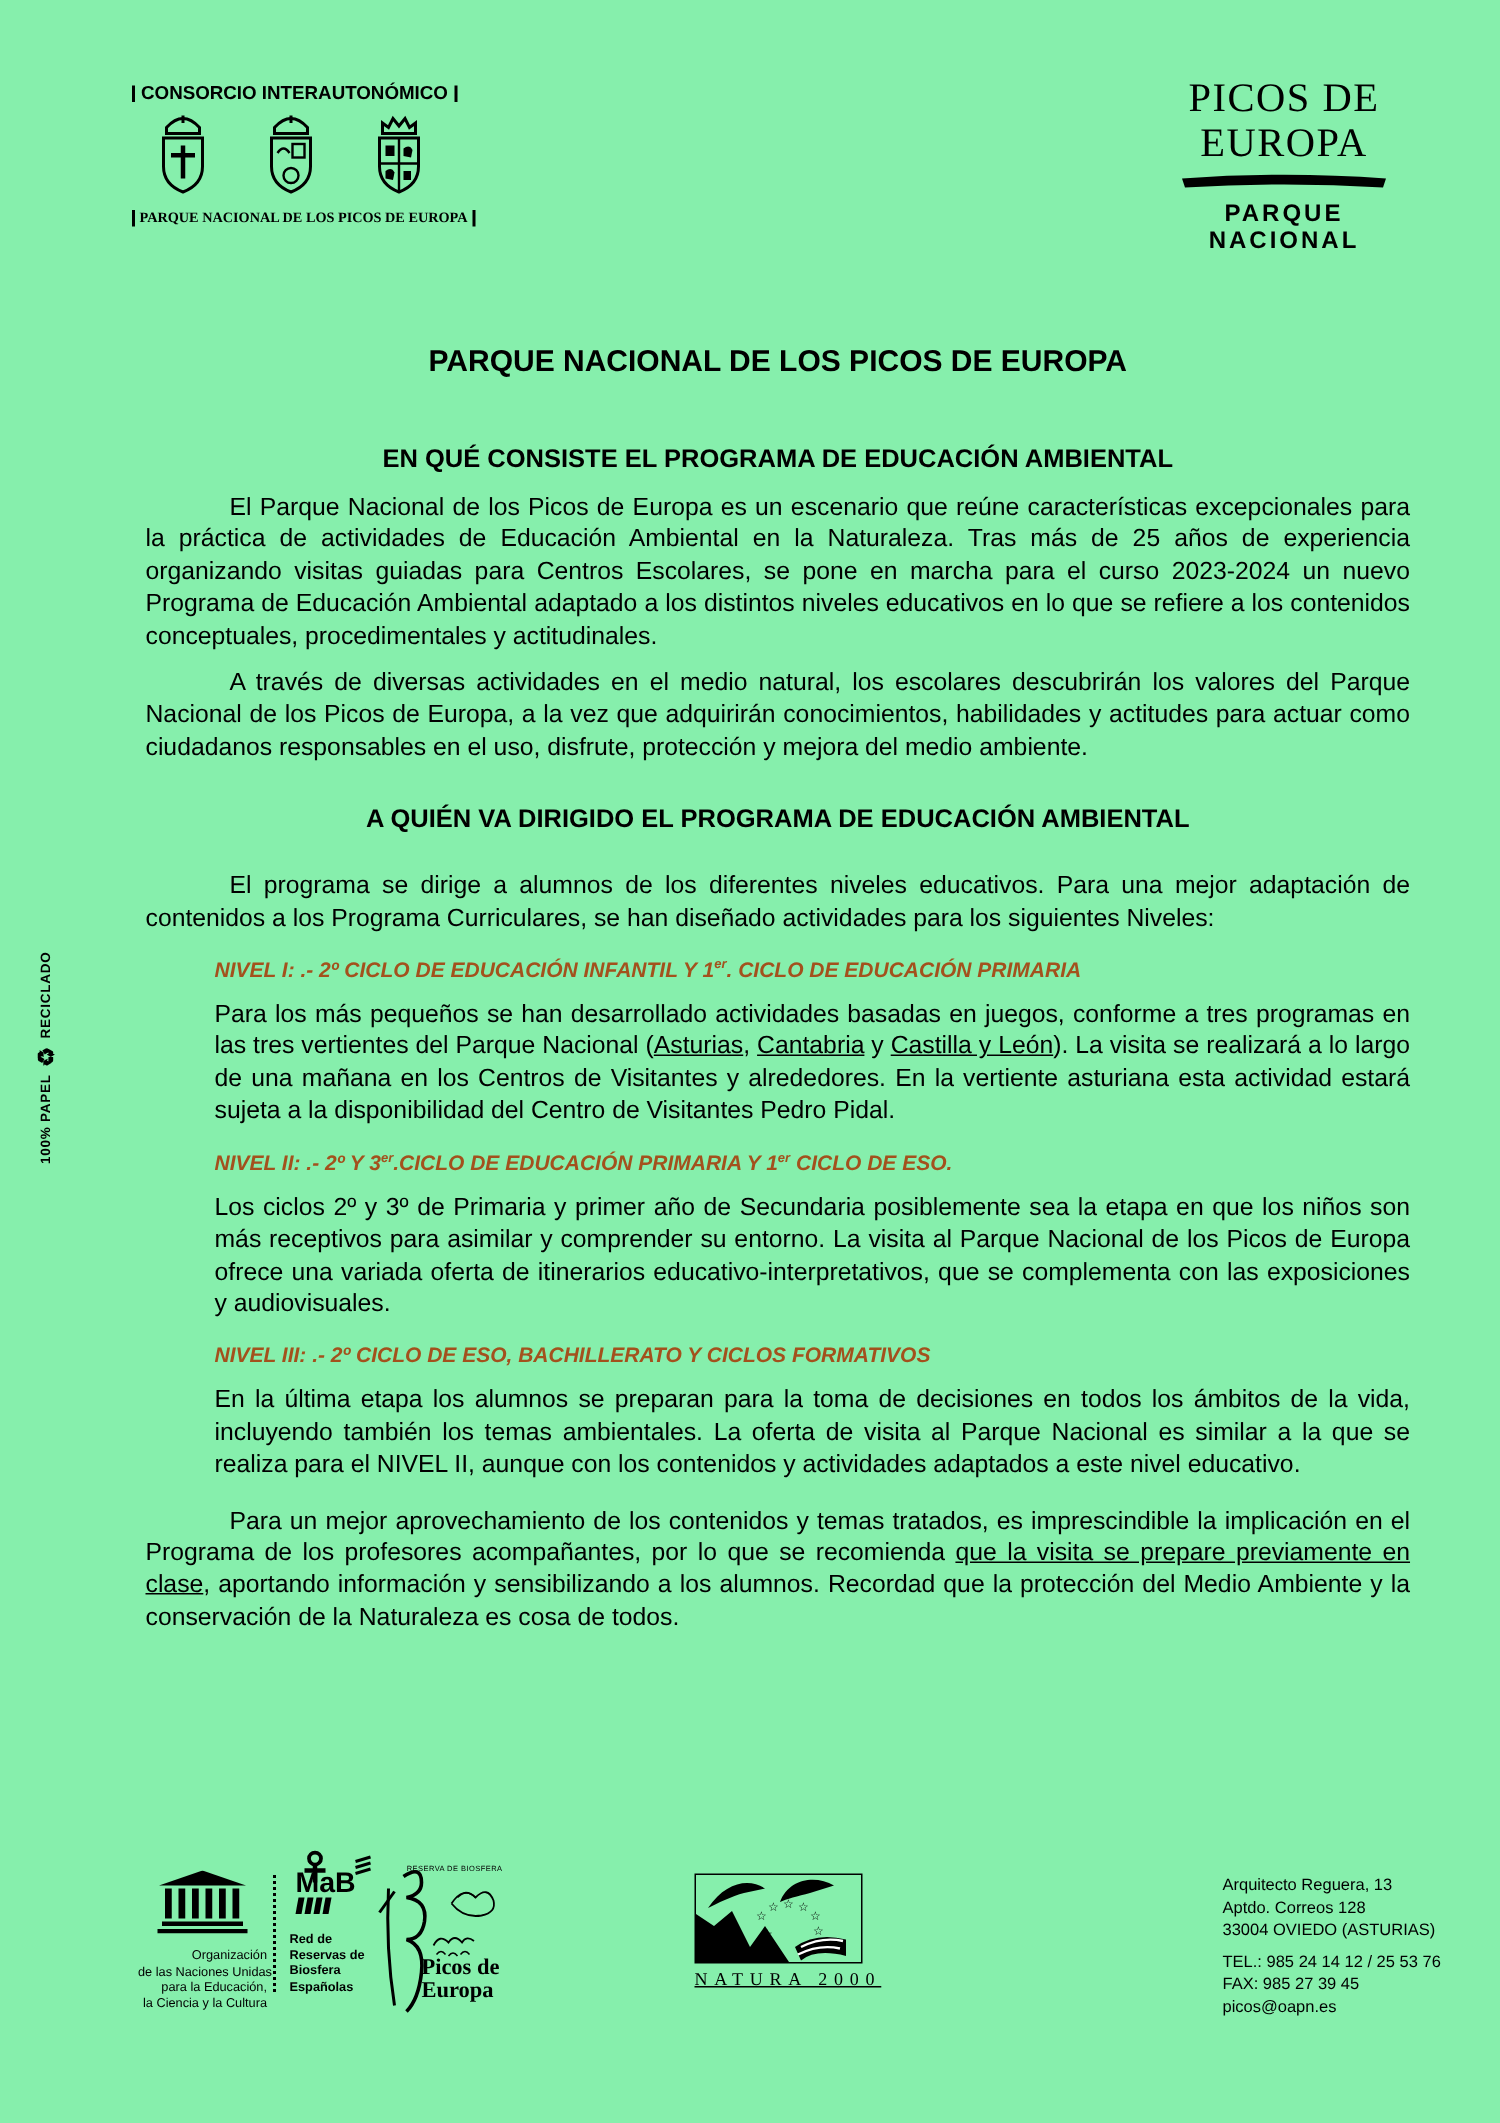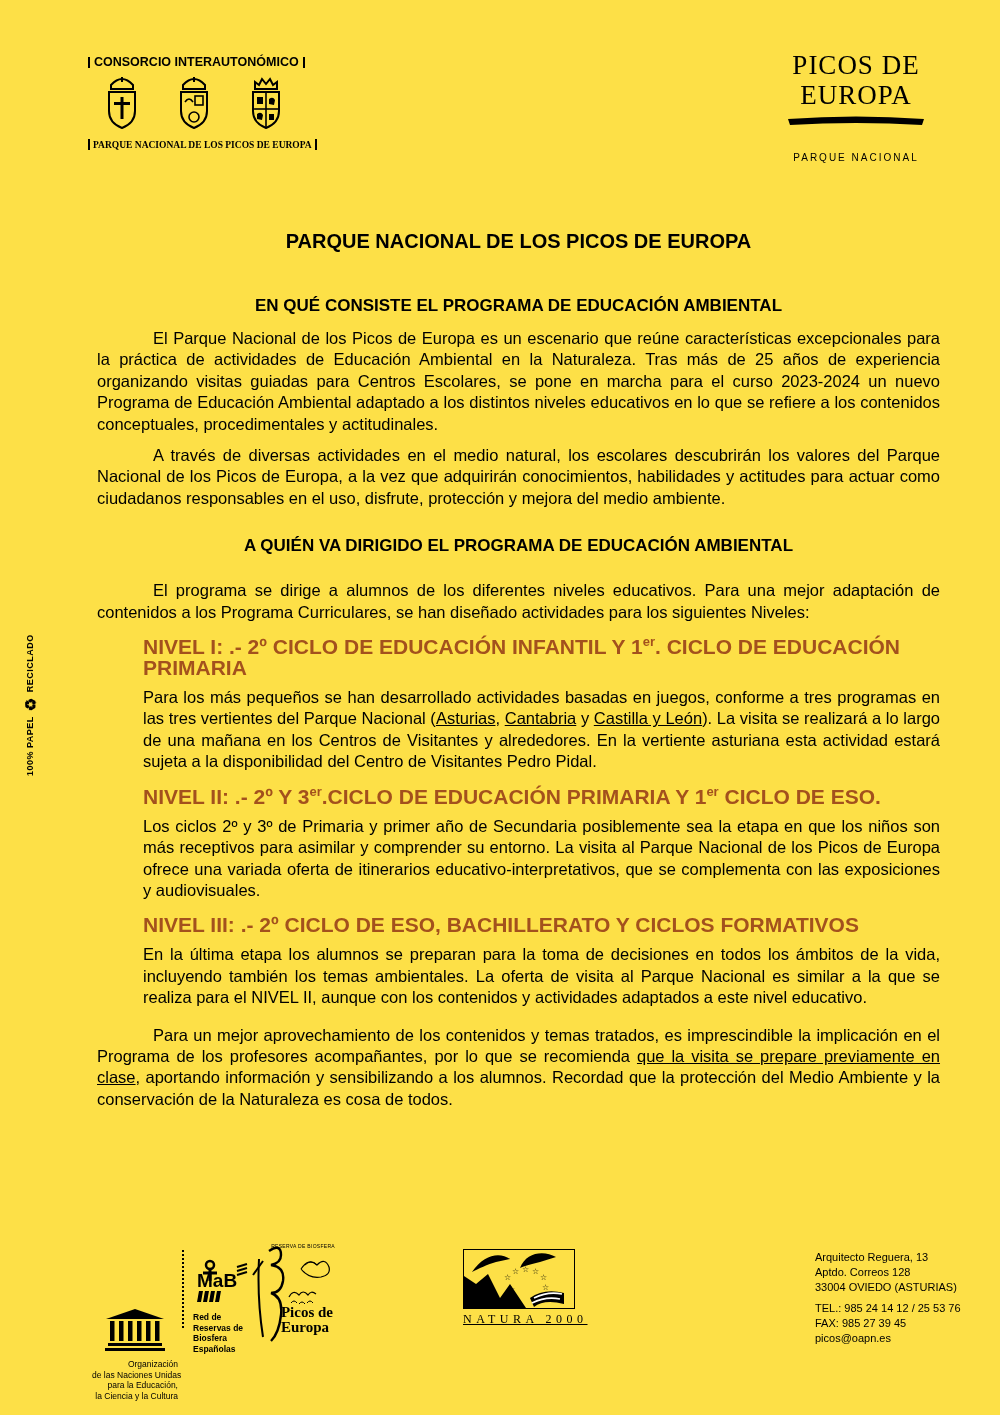--- a/index.html
+++ b/index.html
@@ -1,67 +1,67 @@
 <!DOCTYPE html>
 <html style="--accent: #A3511D;"><head>
 <meta charset="utf-8">
 <style>
   * { margin:0; padding:0; box-sizing:border-box; }
   html,body { background:#888; }
   .page {
     position:relative; width:1000px; height:1415px; margin:0 auto;
-    background:#fde047; color:#000;
+    background:#86efac; color:#000;
     font-family:"Liberation Sans", sans-serif; overflow:hidden;
   }
   :root { --accent:#A3511D; }
 
   
   .consorcio { position:absolute; left:88px; top:55px; width:212px; }
   .c-row { display:flex; align-items:center; }
   .tick { width:2px; height:11px; background:#000; flex:0 0 auto; }
   .hl { flex:1 1 auto; height:2px; background:#000; }
   .c-top-txt { font-weight:bold; font-size:12.5px; padding:0 4px; white-space:nowrap; }
   .c-bot-txt { font-family:"Liberation Serif", serif; font-weight:bold; font-size:9.5px; padding:0 3px; white-space:nowrap; }
   .shields { display:flex; justify-content:space-between; padding:6px 14px 4px; }
 
   .picos-logo { position:absolute; left:776px; top:50px; width:160px; text-align:center; }
   .picos-title { font-family:"Liberation Serif", serif; font-size:27px; line-height:30px; letter-spacing:1px; }
   .picos-bar { margin:6px auto 0; display:block; }
-  .picos-sub { margin-top:26px; font-weight:normal; font-size:10px; letter-spacing:2px; }
+  .picos-sub { margin-top:8px; font-weight:bold; font-size:16px; letter-spacing:2px; }
 
   
   .side-note {
     position:absolute; left:-32px; top:700px; width:130px; height:22px;
     transform:rotate(-90deg); text-align:center; font-size:9px; font-weight:bold;
     white-space:nowrap; letter-spacing:0.5px;
   }
   .side-note .recycle { font-size:15px; vertical-align:-3px; padding:0 2px; }
 
   
   .main { position:absolute; left:97px; top:230px; width:843px; }
   .doc-title { text-align:center; font-size:20px; font-weight:bold; }
   .doc-title + .doc-title { margin-top:15px; }
   .sec-heading { text-align:center; font-size:17px; font-weight:bold; margin-top:43px; }
   .sec-heading.second { margin-top:27px; }
   .main p { font-size:16.5px; line-height:21.4px; text-align:justify; }
   .p-indent { text-indent:56px; }
   .p1 { margin-top:12px; }
   .p2 { margin-top:10px; }
   .intro { margin-top:24px; }
-  .level-heading { margin:13px 0 0 46px; color:var(--accent); font-size:21px; font-weight:bold; line-height:21px; }
+  .level-heading { margin:13px 0 0 46px; color:var(--accent); font-size:14px; font-weight:bold; line-height:21px;font-style:italic; }
   .level-body { margin:9px 0 0 46px; }
   .closing { margin-top:16px; }
   .u { text-decoration:underline; }
   sup { font-size:62%; line-height:0; }
 
   
-  .unesco { position:absolute; left:92px; top:1309px; width:86px; text-align:center; }
+  .unesco { position:absolute; left:92px; top:1247px; width:86px; text-align:center; }
   .unesco-caption { margin-top:4px; font-size:8.5px; line-height:10.5px; text-align:right; white-space:nowrap; }
   .dots { position:absolute; left:182px; top:1250px; height:78px; width:0; border-left:2px dotted #000; }
-  .mab { position:absolute; left:193px; top:1259px; width:64px; }
+  .mab { position:absolute; left:193px; top:1233px; width:64px; }
   .mab-caption { margin-top:5px; font-size:8.5px; line-height:10.5px; font-weight:bold; }
   .biosfera { position:absolute; left:245px; top:1241px; width:92px; height:102px; }
   .biosfera-top { position:absolute; right:2px; top:2px; font-size:5px; letter-spacing:0.3px; white-space:nowrap; }
   .biosfera-name { position:absolute; right:4px; bottom:8px; font-family:"Liberation Serif",serif; font-weight:bold; font-size:15px; line-height:15px; text-align:left; }
   .natura { position:absolute; left:463px; top:1249px; width:112px; text-align:center; }
   .natura-box { border:1px solid #000; width:112px; height:60px; position:relative; overflow:hidden; }
   .natura-label { margin-top:3px; font-family:"Liberation Serif",serif; font-size:12px; letter-spacing:4.5px; white-space:nowrap;text-decoration:underline; }
   .address { position:absolute; left:815px; top:1250px; width:170px; font-size:11px; line-height:15px; }
   .address .gap { margin-top:6px; }
 </style>

